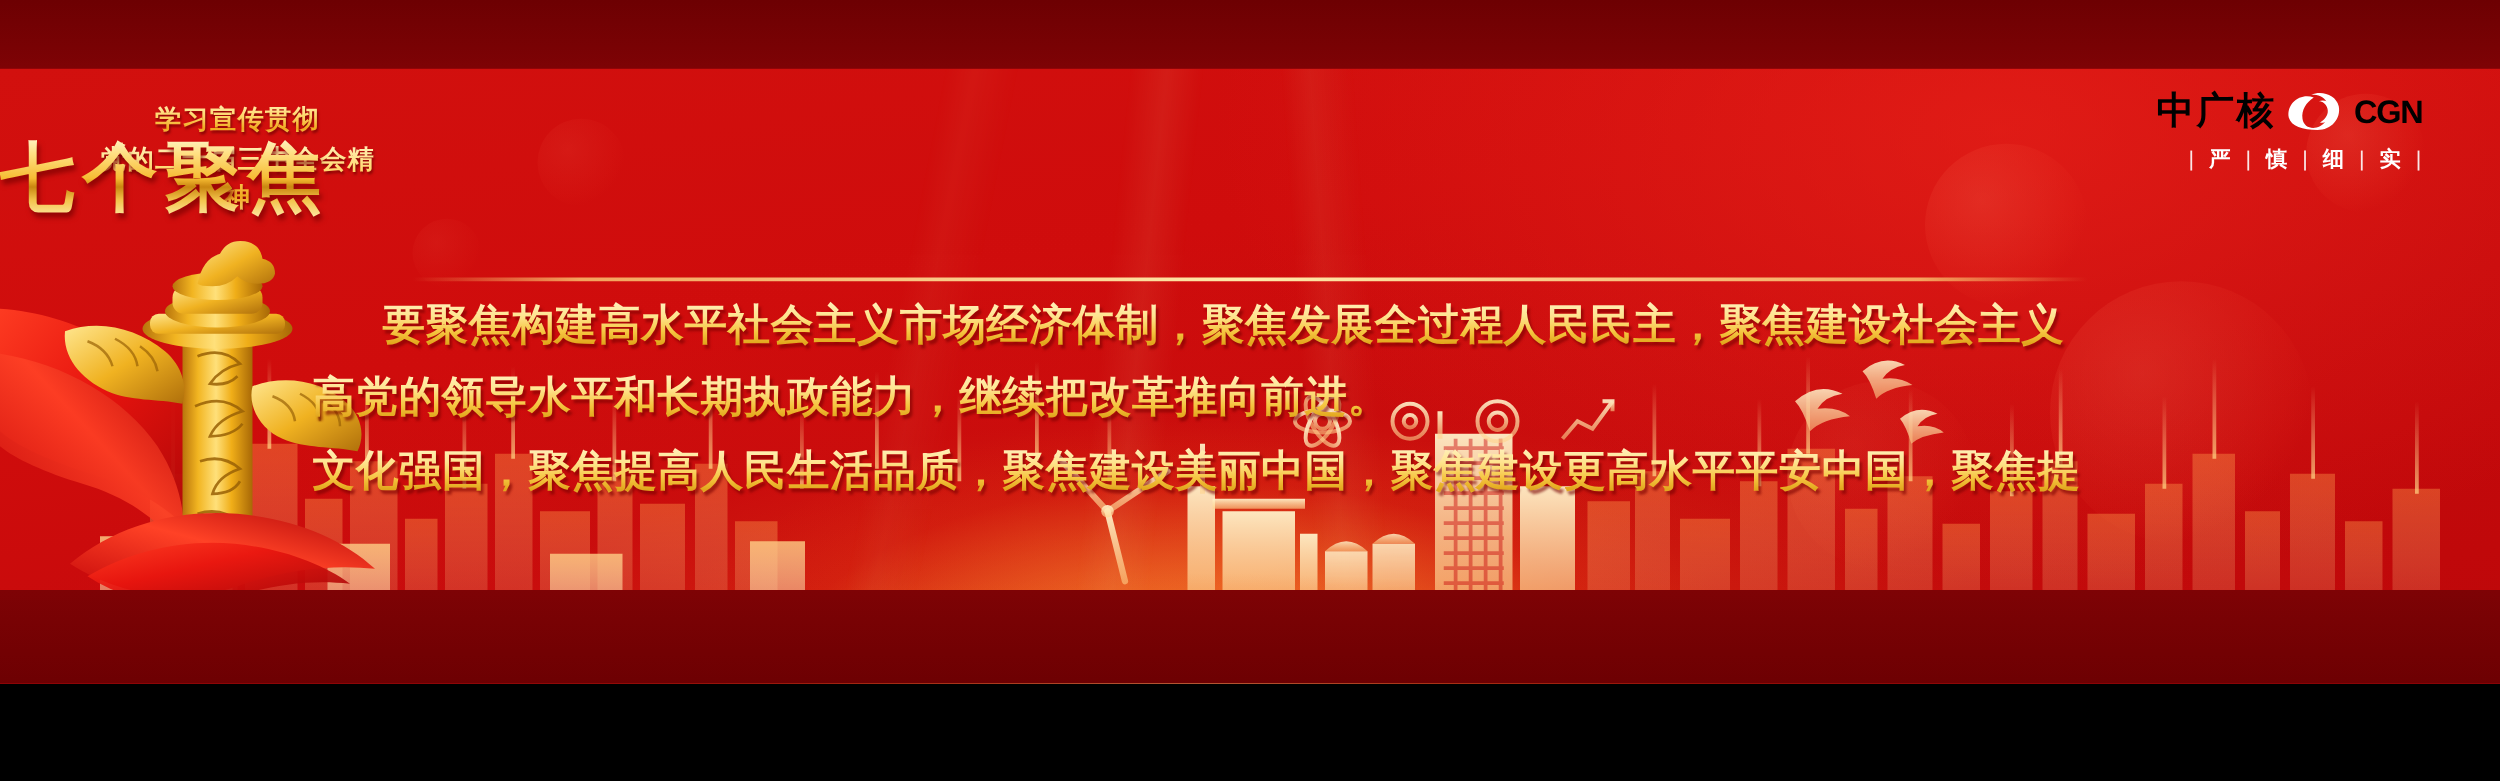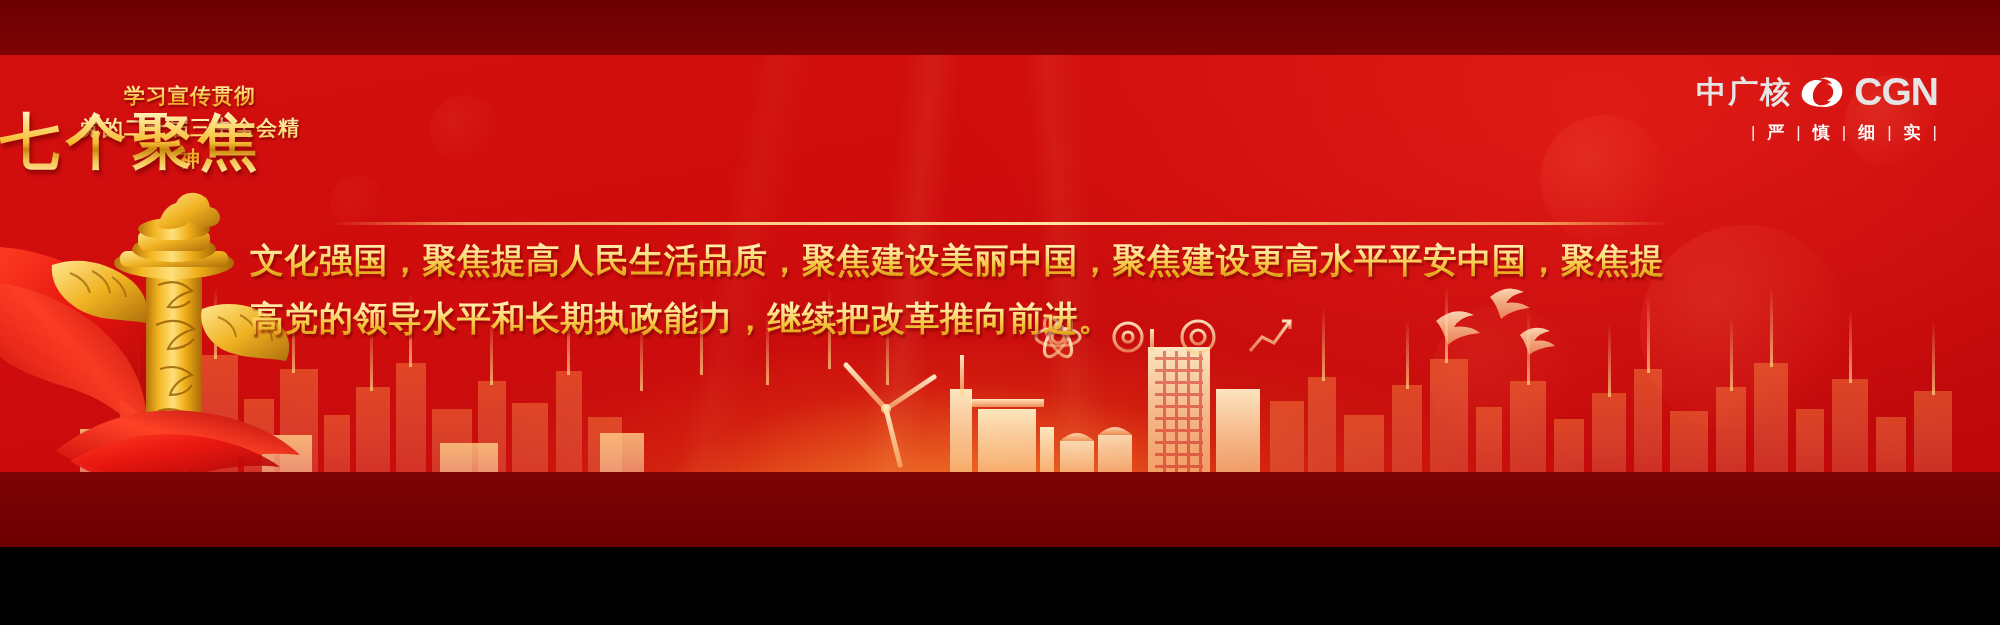--- a/index.html
+++ b/index.html
@@ -64,24 +64,24 @@
   .slogan div{
     font-size:21px;font-weight:bold;line-height:1.5;letter-spacing:1px;
     background:linear-gradient(180deg,#fff3c4 0%,#ffd76a 40%,#f0a81e 72%,#ffe59b 100%);
     -webkit-background-clip:text;background-clip:text;color:transparent;
     -webkit-text-fill-color:transparent;
     filter:drop-shadow(1px 2px 1px rgba(110,0,0,.75));
   }
 
   
   .logo{position:absolute;right:62px;top:72px;z-index:30;text-align:right;}
-  .logo-row{display:flex;align-items:center;justify-content:flex-end;gap:4px;color:#e5e5e5;}
+  .logo-row{display:flex;align-items:center;justify-content:flex-end;gap:4px;color:#000000;}
   .logo-cn{font-size:30px;font-weight:bold;letter-spacing:2px;line-height:1;}
   .logo-mark{width:54px;height:34px;display:inline-block;}
-  .logo-en{font-size:39px;font-weight:bold;letter-spacing:-1px;line-height:1;}
+  .logo-en{font-size:26px;font-weight:bold;letter-spacing:-1px;line-height:1;}
   .logo-sub{margin-top:10px;display:flex;align-items:center;justify-content:flex-end;
     color:#fff;font-size:17px;font-weight:bold;letter-spacing:1px;}
   .logo-sub span.w{padding:0 11px;}
   .logo-sub span.sep{opacity:.9;font-weight:normal;}
 
   
   .title{position:absolute;left:0;top:108px;width:2000px;text-align:left;z-index:30;}
   .title h1{
     margin:0;font-size:60px;font-weight:bold;letter-spacing:6px;line-height:1.12;
     background:linear-gradient(180deg,#fff7d2 0%,#ffe083 22%,#f6bb32 52%,#c98610 62%,#f3c44c 78%,#ffeaa8 100%);
@@ -381,18 +381,19 @@
       <span class="sep">|</span>
     </div>
   </div>
 
   <div class="title">
     <h1>七个聚焦</h1>
   </div>
   <div class="divider"></div>
 
   <div class="body-text">
+    <p class="first">要聚焦构建高水平社会主义市场经济体制，聚焦发展全过程人民民主，聚焦建设社会主义</p>
+    <p>高党的领导水平和长期执政能力，继续把改革推向前进。</p>
     <p>文化强国，聚焦提高人民生活品质，聚焦建设美丽中国，聚焦建设更高水平平安中国，聚焦提</p>
-    <p>高党的领导水平和长期执政能力，继续把改革推向前进。</p>
   </div>
 
   <div class="bar bottom"></div>
 </div>
 
 </body></html>

